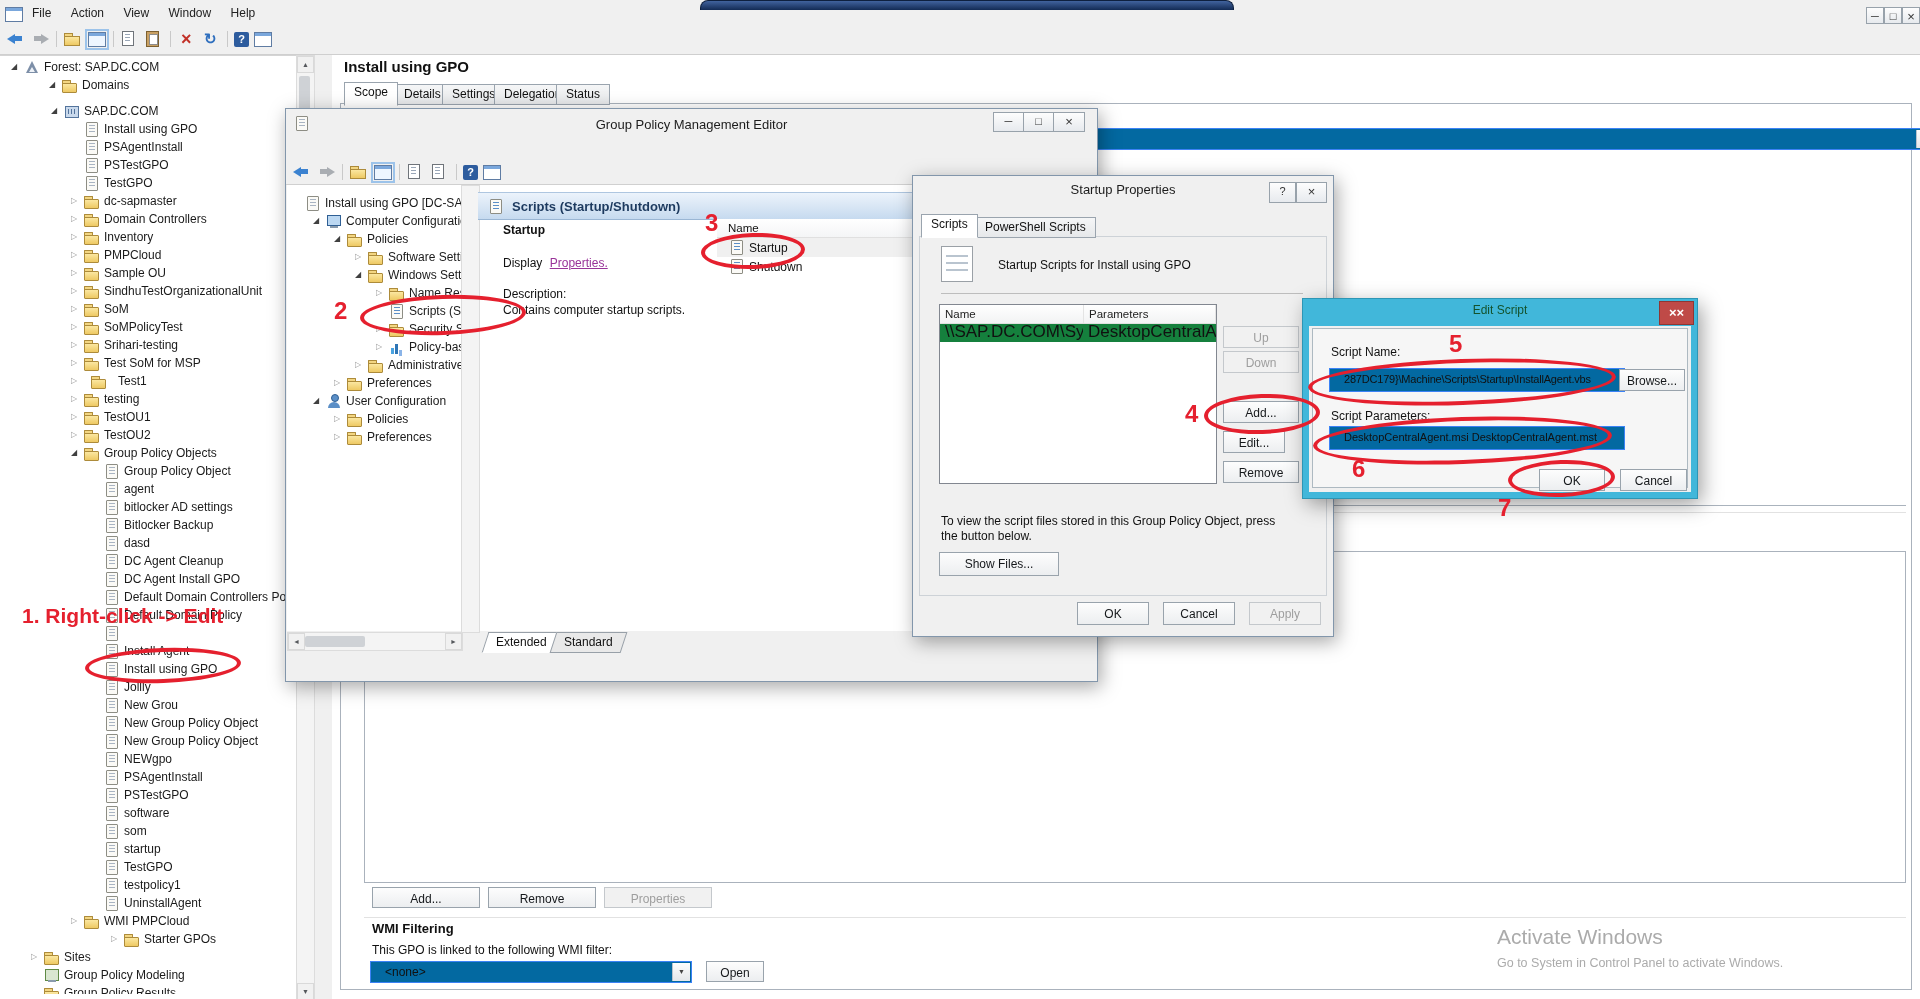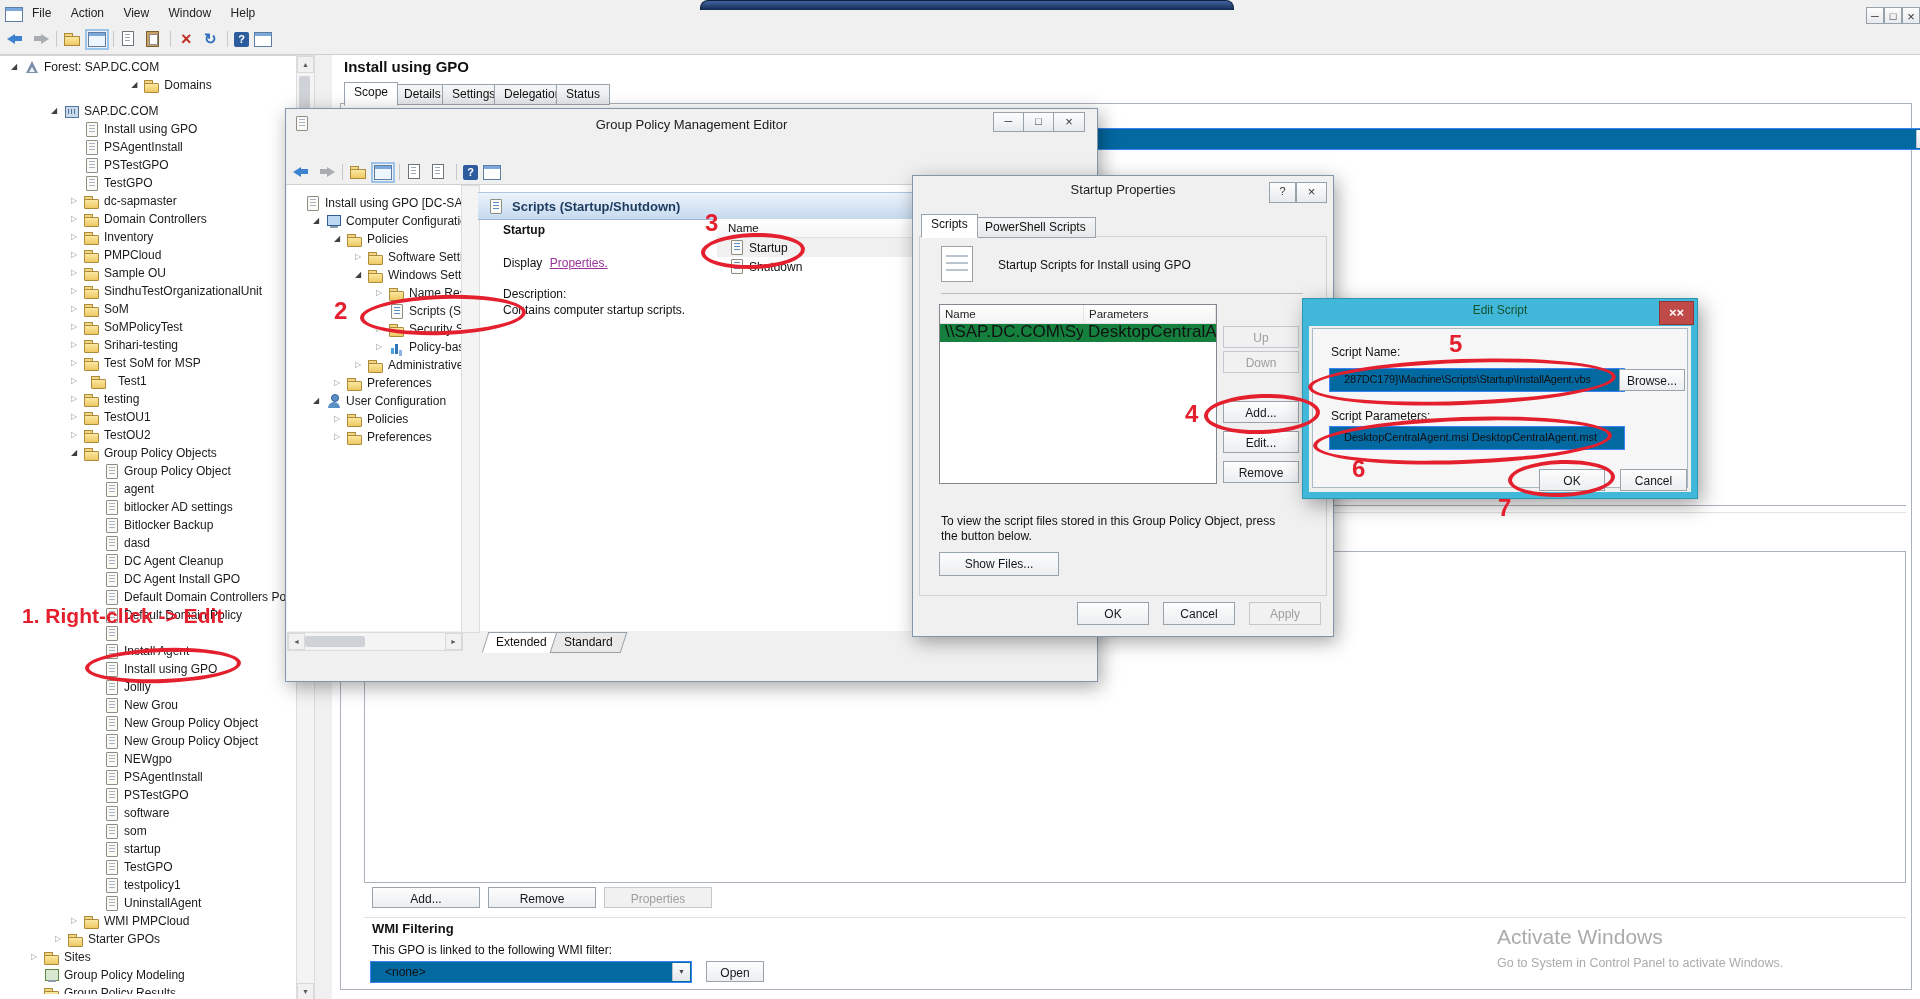--- a/index.html
+++ b/index.html
@@ -153,21 +153,21 @@
         </span>
     </div>
 
     <div class="abs" style="left:0;top:55px;width:296px;height:944px;background:#fff;border-top:1px solid #d4d4d4;border-right:1px solid #c6cbd0" data-name="console-tree-panel"></div>
     <div id="main-tree" class="tree" style="left:0;top:58px;width:294px;height:936px" data-name="gpmc-tree">
         <div class="trow" data-name="tree-item" style="padding-left: 10px;">
           <span class="exp e" data-name="expander-expanded-icon"></span>
           <span class="ic forest" data-name="forest-icon"></span>
           <span class="tl" data-name="tree-item-label">Forest: SAP.DC.COM</span>
         </div>
-        <div class="trow" data-name="tree-item" style="padding-left: 48px; justify-content: center;">
+        <div class="trow" data-name="tree-item" style="padding-left: 48px;">
           <span class="exp e" data-name="expander-expanded-icon"></span>
           <span class="ic domains fold" data-name="domains-icon"></span>
           <span class="tl" data-name="tree-item-label">Domains</span>
         </div>
         <div class="trow" data-name="tree-item" style="padding-left: 50px; margin-top: 8px;">
           <span class="exp e" data-name="expander-expanded-icon"></span>
           <span class="ic domain" data-name="domain-icon"></span>
           <span class="tl" data-name="tree-item-label">SAP.DC.COM</span>
         </div>
         <div class="trow" data-name="tree-item" style="padding-left: 70px;">
@@ -388,21 +388,21 @@
         <div class="trow" data-name="tree-item" style="padding-left: 90px;">
           <span class="exp" data-name="expander-spacer"></span>
           <span class="ic gpo page" data-name="gpo-icon"></span>
           <span class="tl" data-name="tree-item-label">UninstallAgent</span>
         </div>
         <div class="trow" data-name="tree-item" style="padding-left: 70px;">
           <span class="exp c" data-name="expander-collapsed-icon"></span>
           <span class="ic wmi fold" data-name="wmi-icon"></span>
           <span class="tl" data-name="tree-item-label">WMI PMPCloud</span>
         </div>
-        <div class="trow" data-name="tree-item" style="padding-left: 54px;">
+        <div class="trow" data-name="tree-item" style="padding-left: 70px; margin-left: 40px;">
           <span class="exp c" data-name="expander-collapsed-icon"></span>
           <span class="ic starter fold" data-name="starter-icon"></span>
           <span class="tl" data-name="tree-item-label">Starter GPOs</span>
         </div>
         <div class="trow" data-name="tree-item" style="padding-left: 30px;">
           <span class="exp c" data-name="expander-collapsed-icon"></span>
           <span class="ic sites fold" data-name="sites-icon"></span>
           <span class="tl" data-name="tree-item-label">Sites</span>
         </div>
         <div class="trow" data-name="tree-item" style="padding-left: 30px;">
@@ -622,21 +622,21 @@
           <div class="prow" data-name="script-row">
             <span data-name="script-name-cell" style="width: 138px;">\\SAP.DC.COM\SysVol...</span>
             <span data-name="script-params-cell" style="flex: 1 1 0%;">DesktopCentralAgent.m...</span>
           </div>
         </div>
     </div>
 
     <button class="btn dis" style="left:310px;top:150px;width:76px;height:22px" data-name="up-button">Up</button>
     <button class="btn dis" style="left:310px;top:175px;width:76px;height:22px" data-name="down-button">Down</button>
     <button class="btn" style="left:310px;top:225px;width:76px;height:22px" data-name="add-button">Add...</button>
-    <button class="btn" style="left:310px;top:255px;width:76px;height:22px" data-name="edit-button">Edit...</button>
+    <button class="btn" style="left:310px;top:255px;width:62px;height:22px" data-name="edit-button">Edit...</button>
     <button class="btn" style="left:310px;top:285px;width:76px;height:22px" data-name="remove-button">Remove</button>
 
     <div class="abs" style="left:28px;top:338px" data-name="note-line1">To view the script files stored in this Group Policy Object, press</div>
     <div class="abs" style="left:28px;top:353px" data-name="note-line2">the button below.</div>
     <button class="btn" style="left:26px;top:376px;width:120px;height:24px" data-name="show-files-button">Show Files...</button>
 
     <button class="btn" style="left:164px;top:426px;width:72px;height:23px" data-name="ok-button">OK</button>
     <button class="btn" style="left:250px;top:426px;width:72px;height:23px" data-name="cancel-button">Cancel</button>
     <button class="btn dis" style="left:336px;top:426px;width:72px;height:23px" data-name="apply-button">Apply</button>
   </div>

